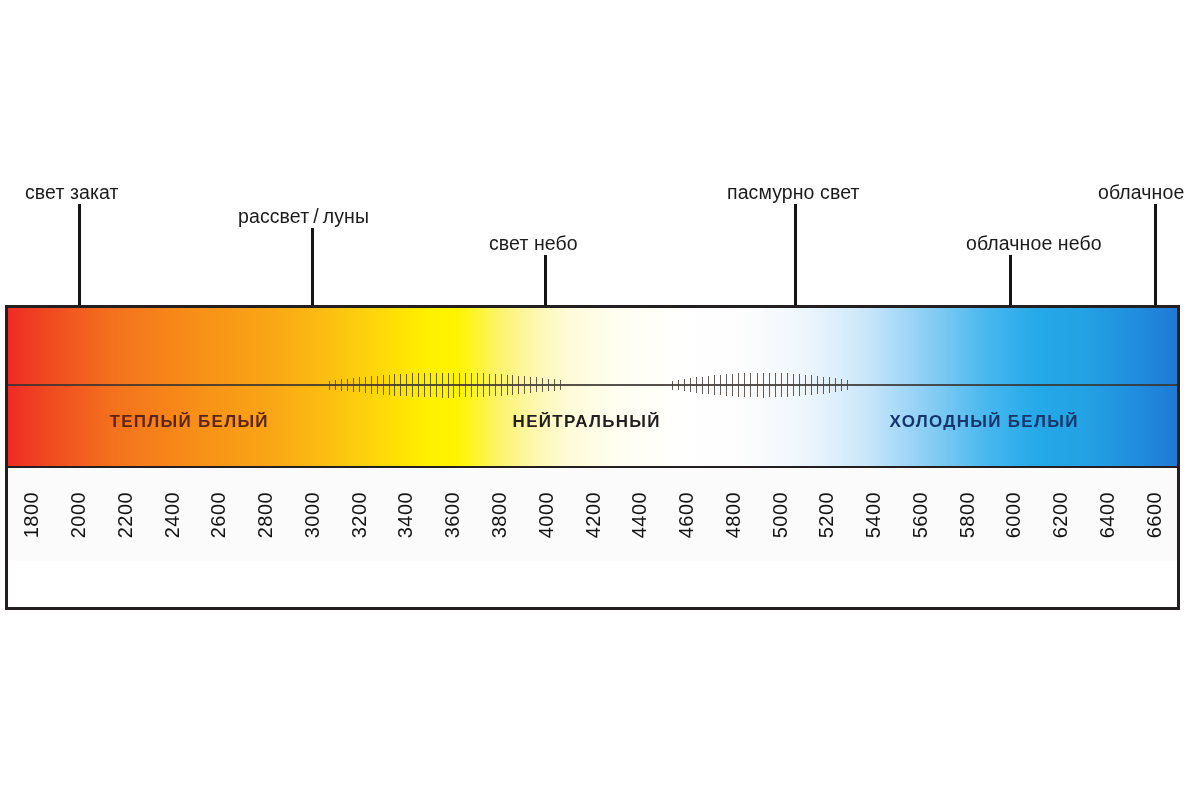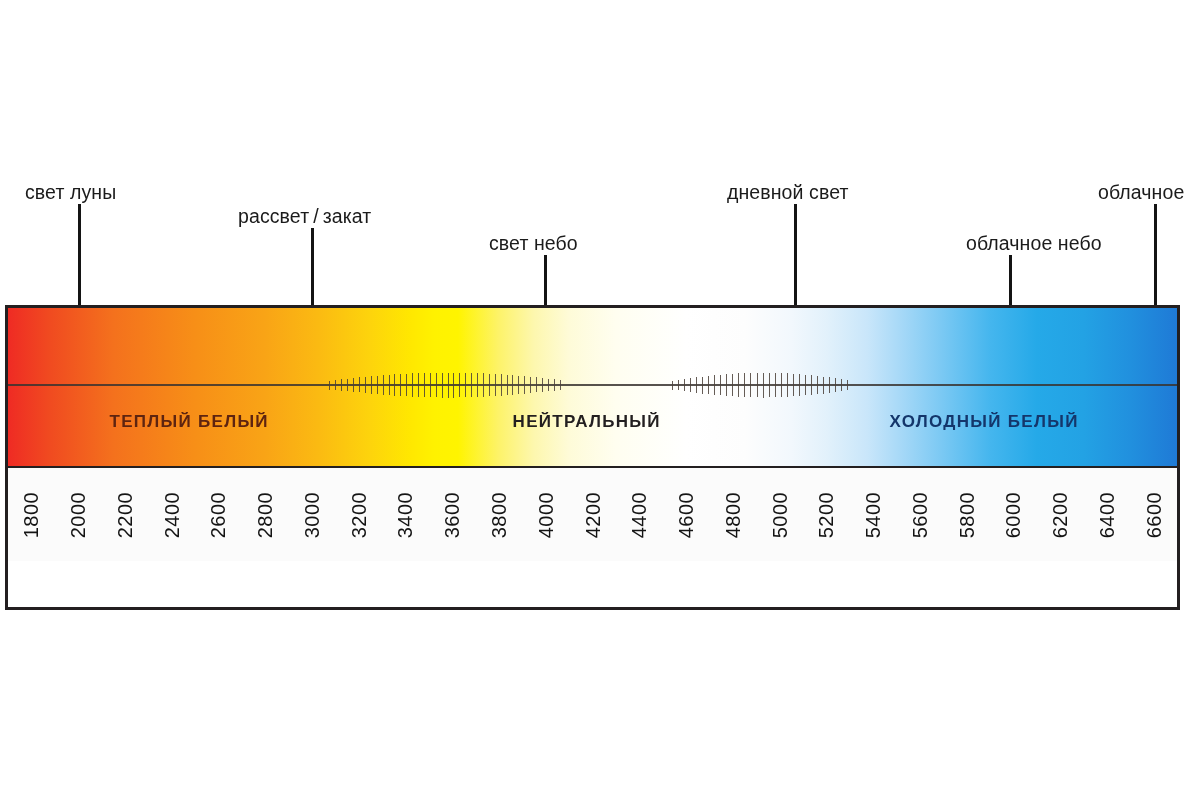--- a/index.html
+++ b/index.html
@@ -137,36 +137,36 @@
     color:#1b1b1b;
   }
 </style>
 </head>
 <body>
 
 <div id="stage">
 
   <div id="callout-layer">
       <div class="callout">
-        <div class="cap" style="left: 25px; top: 181px;">свет луны</div>
+        <div class="cap" style="left: 25px; top: 181px;">свет закат</div>
         <div class="stem" style="left: 78px; top: 204px; height: 140px;"></div>
         <div class="dot" style="left: 65.5px; top: 335px;"></div>
       </div>
       <div class="callout">
-        <div class="cap" style="left: 238px; top: 205px;">рассвет / закат</div>
+        <div class="cap" style="left: 238px; top: 205px;">рассвет / луны</div>
         <div class="stem" style="left: 311px; top: 228px; height: 116px;"></div>
         <div class="dot" style="left: 298.5px; top: 335px;"></div>
       </div>
       <div class="callout">
         <div class="cap" style="left: 489px; top: 232px;">свет небо</div>
         <div class="stem" style="left: 544px; top: 255px; height: 89px;"></div>
         <div class="dot" style="left: 531.5px; top: 335px;"></div>
       </div>
       <div class="callout">
-        <div class="cap" style="left: 727px; top: 181px;">дневной свет</div>
+        <div class="cap" style="left: 727px; top: 181px;">пасмурно свет</div>
         <div class="stem" style="left: 794px; top: 204px; height: 140px;"></div>
         <div class="dot" style="left: 781.5px; top: 335px;"></div>
       </div>
       <div class="callout">
         <div class="cap" style="left: 966px; top: 232px;">облачное небо</div>
         <div class="stem" style="left: 1009px; top: 255px; height: 89px;"></div>
         <div class="dot" style="left: 996.5px; top: 335px;"></div>
       </div>
       <div class="callout">
         <div class="cap" style="left: 1098px; top: 181px;">облачное</div>

